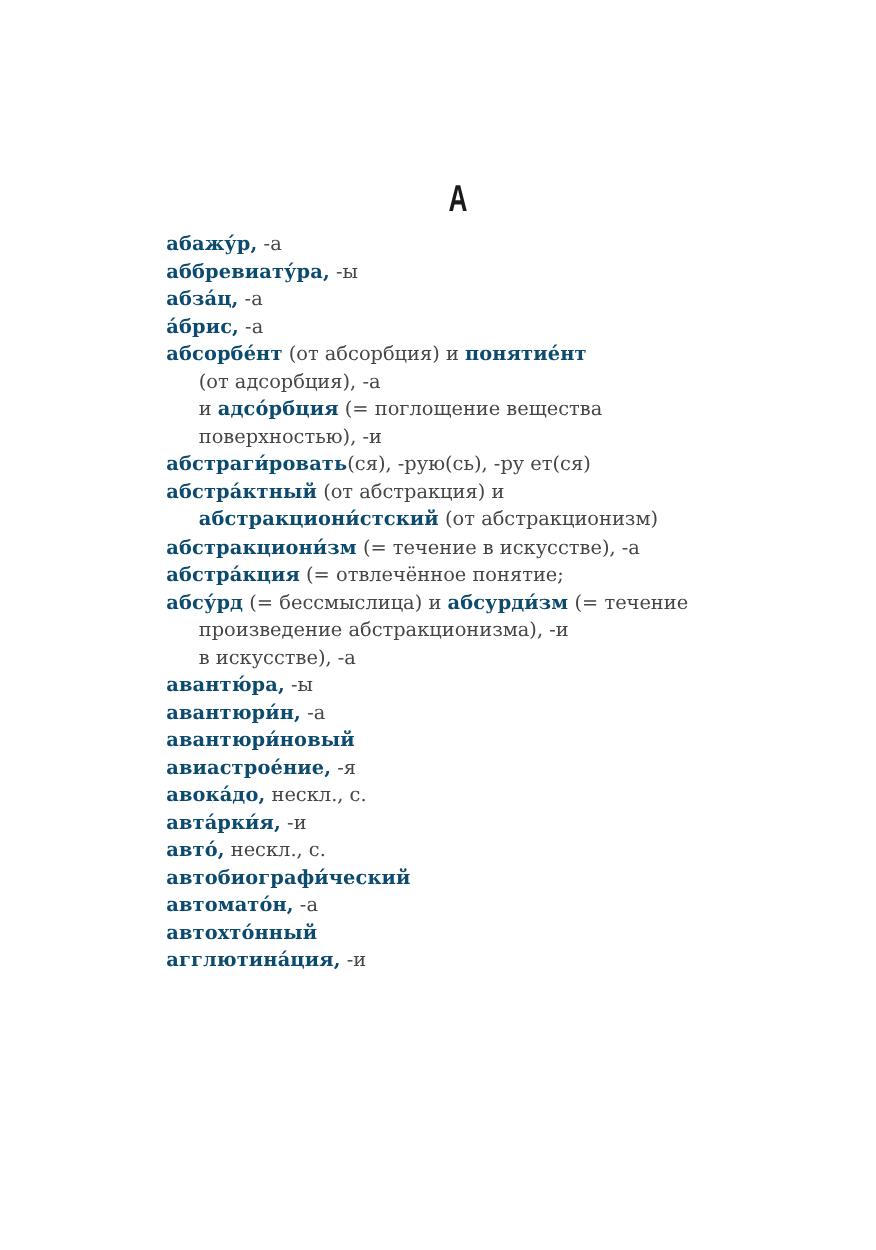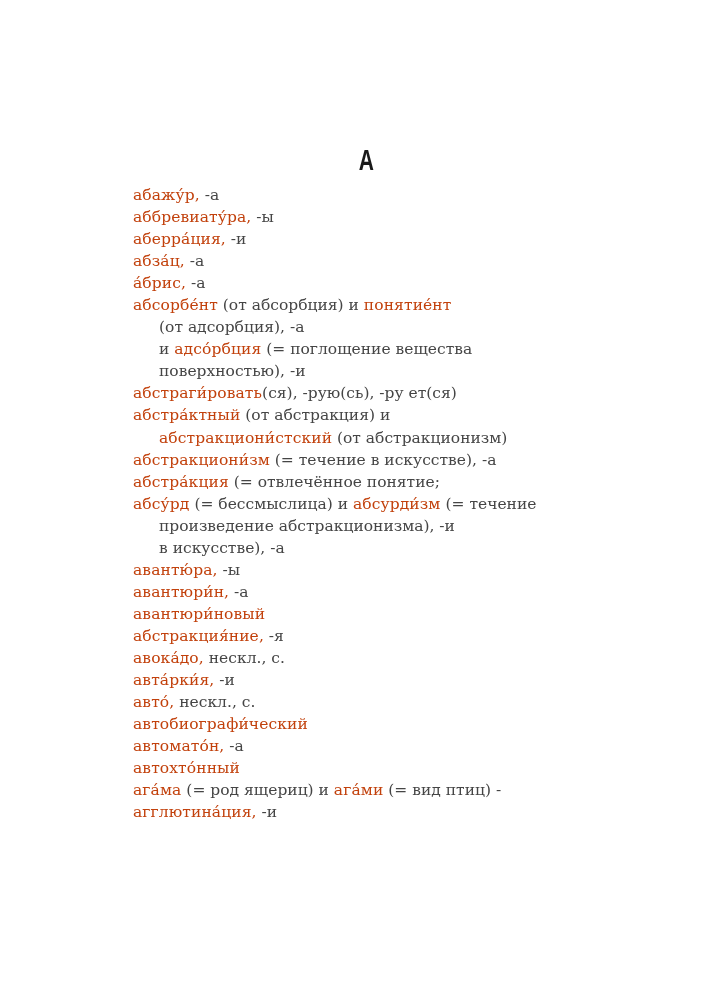--- a/index.html
+++ b/index.html
@@ -38,56 +38,54 @@
       line-height: 22.06px;
     }
     .line {
       white-space: nowrap;
       height: 22.06px;
     }
     .indent {
       padding-left: 26px;
     }
     .hw {
-      font-weight: normal;
-      color: #c2410c;
+      font-weight: bold;
+      color: #0c4a6e;
       letter-spacing: 0.1px;
     }
     .gl {
       color: #454545;
     }
   </style>
 </head>
 <body>
 
 <div class="letter-heading">А</div>
 
 <div class="entries" id="entries">
     <div class="line"><span class="hw">абажу́р,</span><span class="gl"> -а</span></div>
     <div class="line"><span class="hw">аббревиату́ра,</span><span class="gl"> -ы</span></div>
-    <div class="line"><span class="hw">аберра́ция,</span><span class="gl"> -и</span></div>
     <div class="line"><span class="hw">абза́ц,</span><span class="gl"> -а</span></div>
     <div class="line"><span class="hw">а́брис,</span><span class="gl"> -а</span></div>
     <div class="line"><span class="hw">абсорбе́нт</span><span class="gl"> (от абсорбция) и </span><span class="hw">понятие́нт</span></div>
     <div class="line indent"><span class="gl">(от адсорбция), -а</span></div>
     <div class="line indent"><span class="gl">и </span><span class="hw">адсо́рбция</span><span class="gl"> (= поглощение вещества</span></div>
     <div class="line indent"><span class="gl">поверхностью), -и</span></div>
     <div class="line"><span class="hw">абстраги́ровать</span><span class="gl">(ся), -рую(сь), -ру ет(ся)</span></div>
     <div class="line"><span class="hw">абстра́ктный</span><span class="gl"> (от абстракция) и</span></div>
     <div class="line indent"><span class="hw">абстракциони́стский</span><span class="gl"> (от абстракционизм)</span></div>
     <div class="line"><span class="hw">абстракциони́зм</span><span class="gl"> (= течение в искусстве), -а</span></div>
     <div class="line"><span class="hw">абстра́кция</span><span class="gl"> (= отвлечённое понятие;</span></div>
     <div class="line"><span class="hw">абсу́рд</span><span class="gl"> (= бессмыслица) и </span><span class="hw">абсурди́зм</span><span class="gl"> (= течение</span></div>
     <div class="line indent"><span class="gl">произведение абстракционизма), -и</span></div>
     <div class="line indent"><span class="gl">в искусстве), -а</span></div>
     <div class="line"><span class="hw">авантю́ра,</span><span class="gl"> -ы</span></div>
     <div class="line"><span class="hw">авантюри́н,</span><span class="gl"> -а</span></div>
     <div class="line"><span class="hw">авантюри́новый</span></div>
-    <div class="line"><span class="hw">абстракция́ние,</span><span class="gl"> -я</span></div>
+    <div class="line"><span class="hw">авиастрое́ние,</span><span class="gl"> -я</span></div>
     <div class="line"><span class="hw">авока́до,</span><span class="gl"> нескл., с.</span></div>
     <div class="line"><span class="hw">авта́рки́я,</span><span class="gl"> -и</span></div>
     <div class="line"><span class="hw">авто́,</span><span class="gl"> нескл., с.</span></div>
     <div class="line"><span class="hw">автобиографи́ческий</span></div>
     <div class="line"><span class="hw">автомато́н,</span><span class="gl"> -а</span></div>
     <div class="line"><span class="hw">автохто́нный</span></div>
-    <div class="line"><span class="hw">ага́ма</span><span class="gl"> (= род ящериц) и </span><span class="hw">ага́ми</span><span class="gl"> (= вид птиц) -</span></div>
     <div class="line"><span class="hw">агглютина́ция,</span><span class="gl"> -и</span></div>
   </div>
 
 </body></html>

